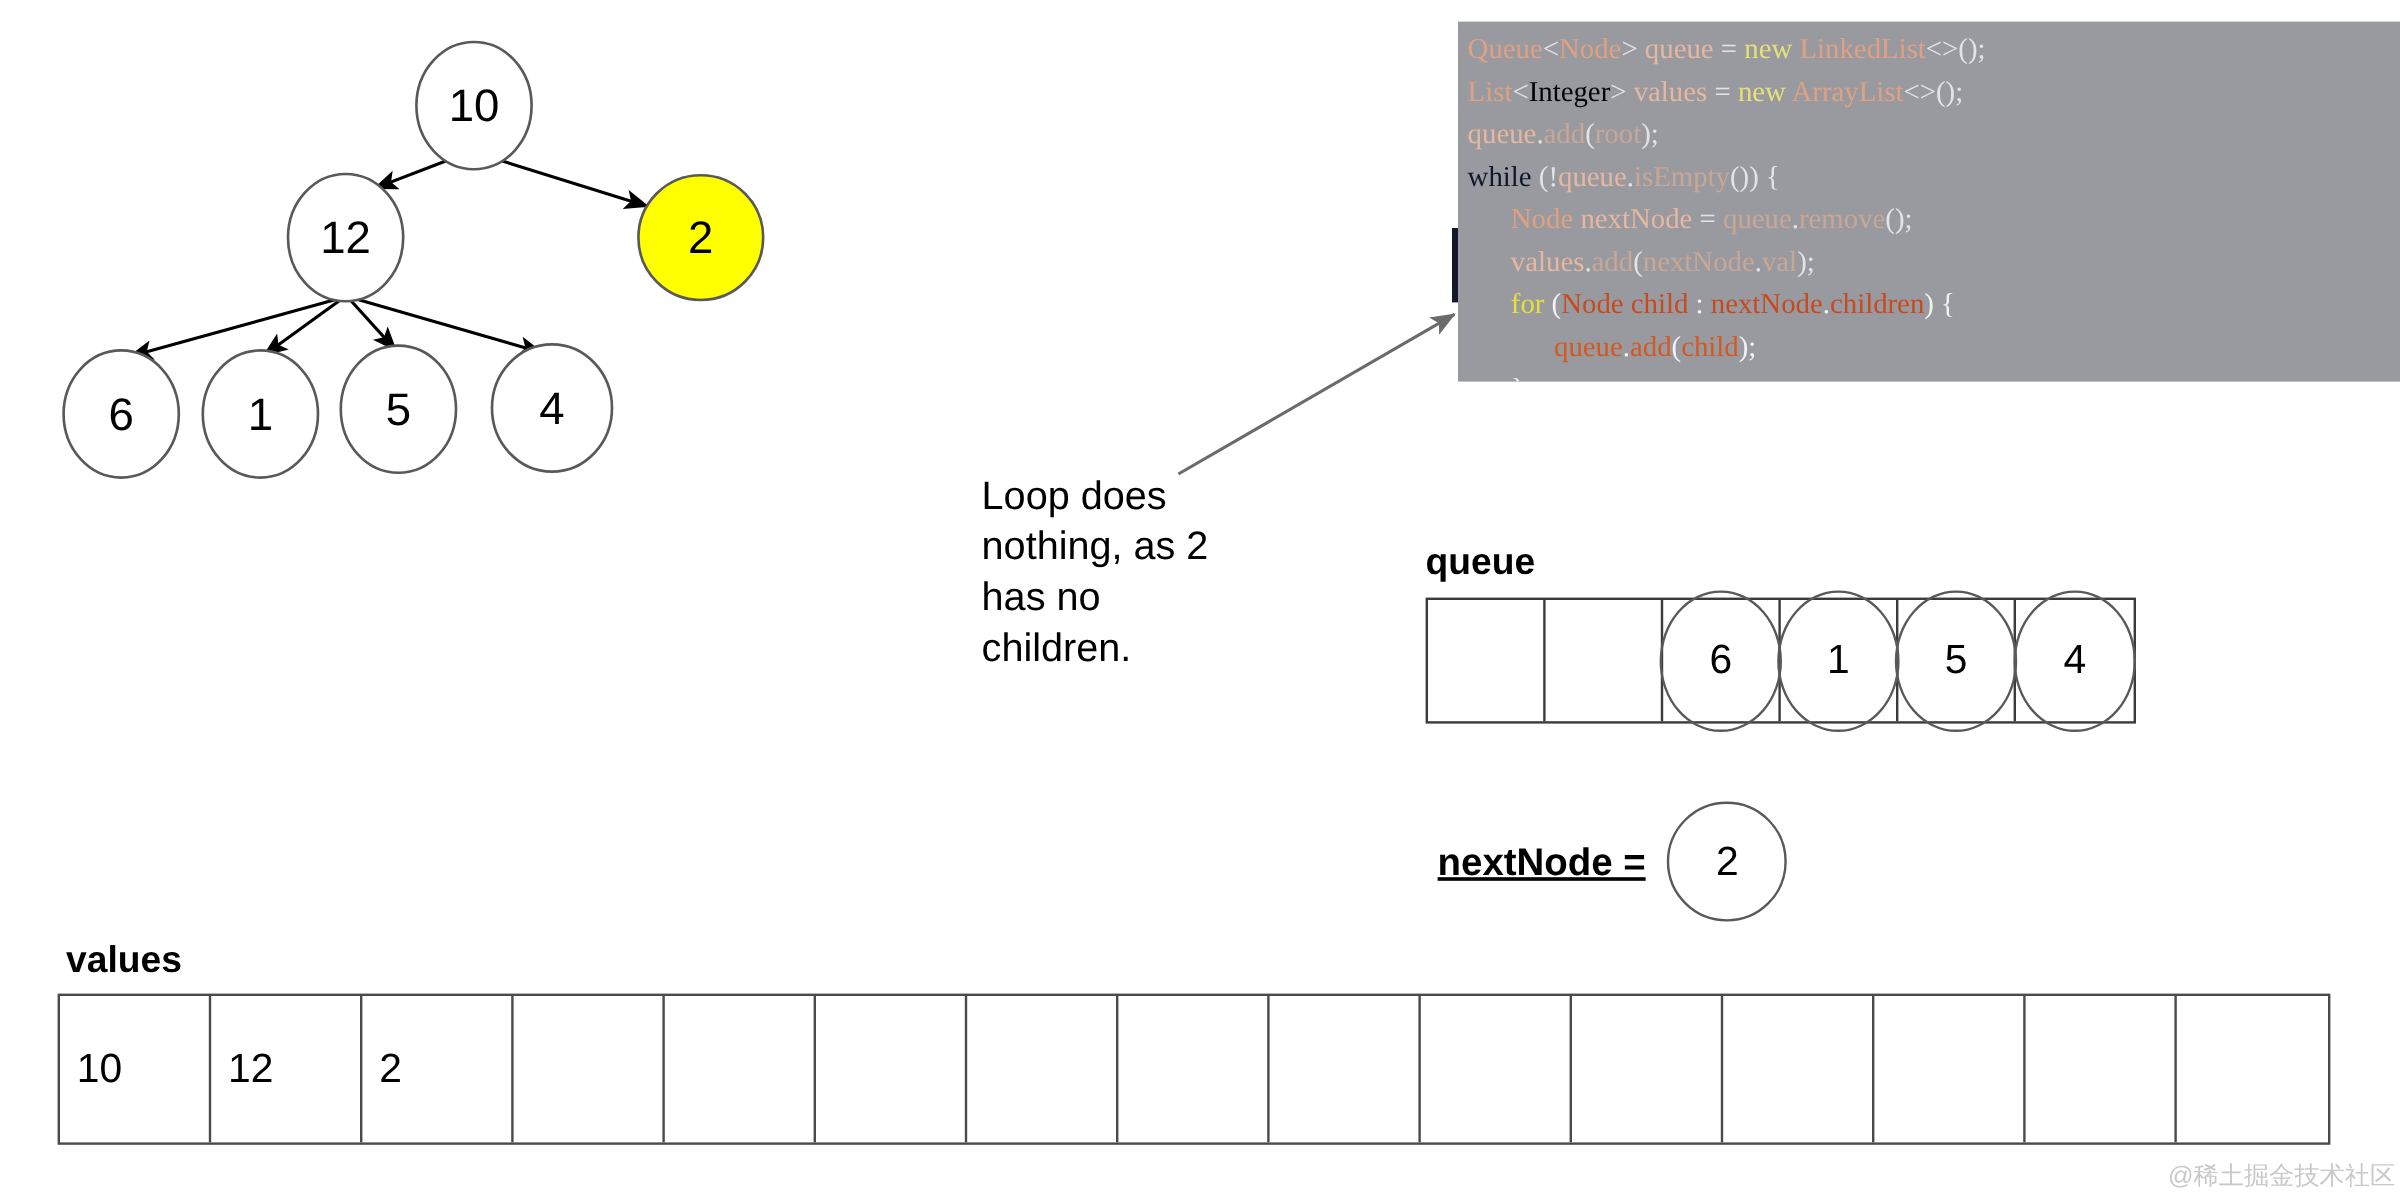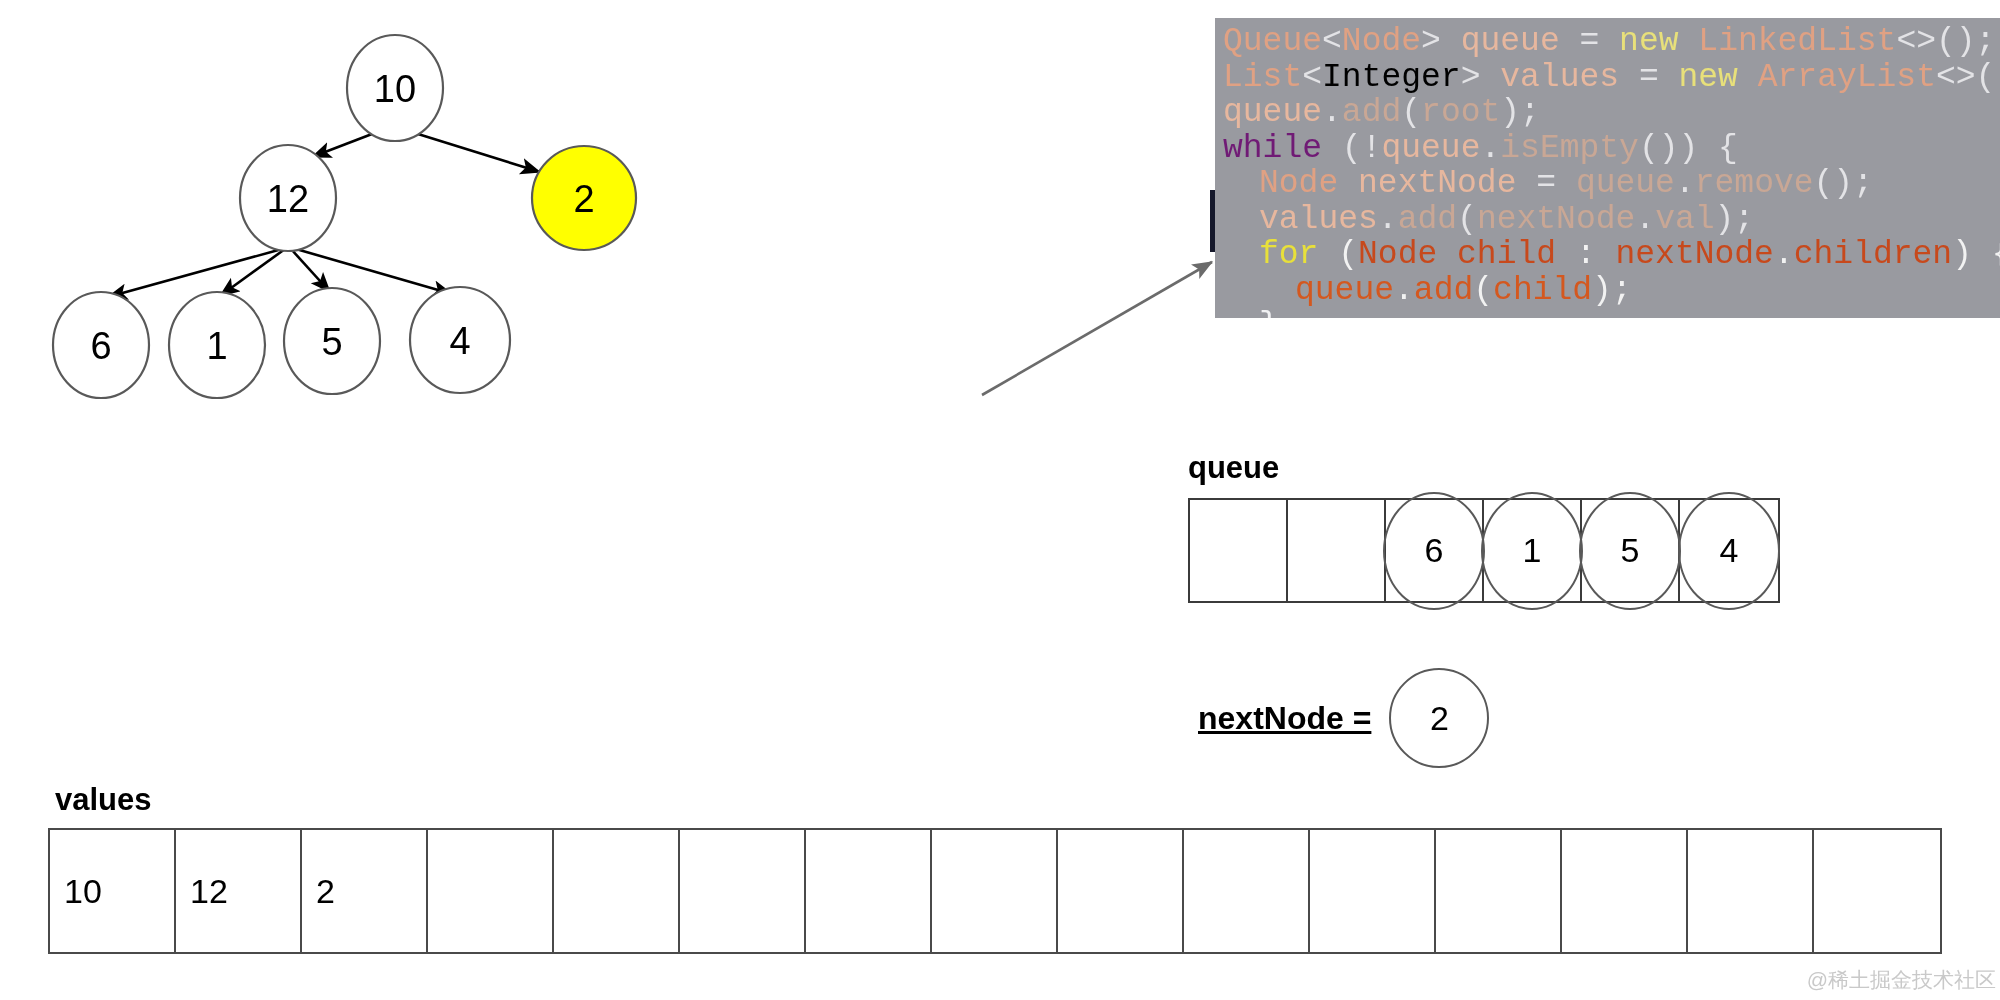--- a/index.html
+++ b/index.html
@@ -33,35 +33,35 @@
     color: #000; white-space: pre-line;
   }
   #pointer-svg { position: absolute; left: 960px; top: 230px; width: 300px; height: 180px; }
 
   
   #code-block {
     position: absolute; left: 1215px; top: 18px;
     width: 785px; height: 300px;
     background: #999AA0;
     overflow: hidden;
-    font-family: Liberation Mono, monospace;
-    font-size: 33px;
+    font-family: Liberation Serif, serif;
+    font-size: 24px;
     line-height: 35.5px;
     white-space: pre;
   }
   #code-hl-band {
     position: absolute; left: 1210px; top: 190px;
     width: 790px; height: 62px;
     background: #15182B;
   }
   .code-line { position: absolute; left: 8px; }
   .code-line.onhl { color: #fff; }
   .tok-type   { color: #E0A183; }
   .tok-kw     { color: #E8E07A; }
-  .tok-kw2    { color: #701a75; }
+  .tok-kw2    { color: #0f172a; }
   .tok-plain  { color: #000000; }
   .tok-var    { color: #E7B79E; }
   .tok-punc   { color: #E3E3E6; }
   .tok-dim    { color: #C9A795; }
   .hl-type    { color: #C7491C; }
   .hl-kw      { color: #E8E03A; }
   .hl-var     { color: #D4581F; }
   .hl-punc    { color: #F2F2F2; }
   .brace      { color: #F0F0F2; }
 
@@ -173,20 +173,21 @@
           <ellipse cx="332" cy="341" rx="48" ry="53" class="node-circle"></ellipse>
           <text x="332" y="342" class="node-label">5</text>
         </g>
         <g>
           <ellipse cx="460" cy="340" rx="50" ry="53" class="node-circle"></ellipse>
           <text x="460" y="341" class="node-label">4</text>
         </g>
       </g>
   </svg>
 
+  <div id="annotation">Loop does nothing, as 2 has no children.</div>
 
   <svg id="pointer-svg" viewBox="0 0 300 180">
     <defs>
       <marker id="grayhead" markerWidth="9" markerHeight="9" refX="7.5" refY="3.2" orient="auto" markerUnits="strokeWidth">
         <path d="M0,0 L8,3.2 L0,6.4 L1.8,3.2 Z" fill="#6b6b6b"></path>
       </marker>
     </defs>
     <line x1="22" y1="165" x2="252" y2="32" stroke="#6b6b6b" stroke-width="2.6" marker-end="url(#grayhead)"></line>
   </svg>
 

